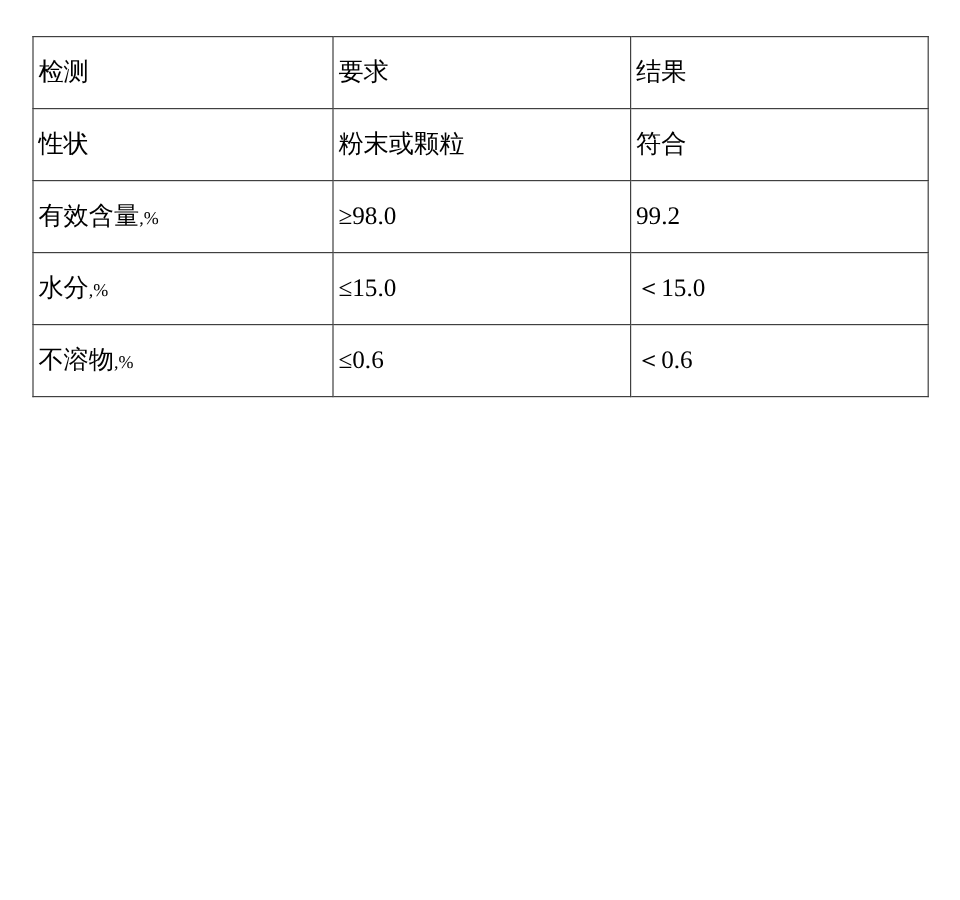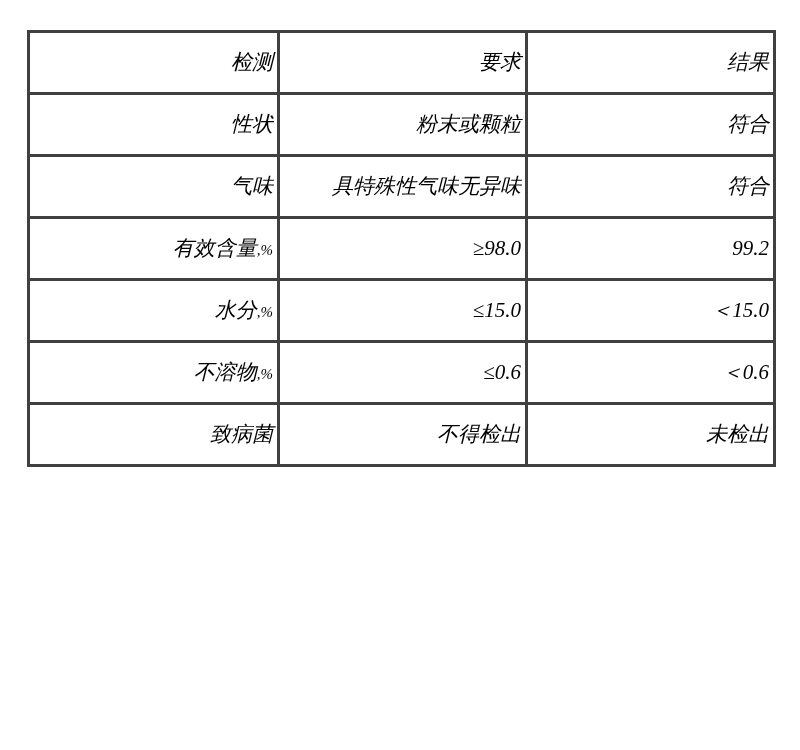--- a/index.html
+++ b/index.html
@@ -29,29 +29,28 @@
   table.spec {
     border-collapse: collapse;
     width: 746px;
     table-layout: fixed;
     background: #ffffff;
   }
   table.spec col.c1 { width: 250px; }
   table.spec col.c2 { width: 248px; }
   table.spec col.c3 { width: 248px; }
   table.spec td {
-    border: 3px solid #404040;
-    text-align: right;
+    border: 1px solid #404040;
+    text-align: left;
     vertical-align: middle;
     height: 55px;
     padding: 2px 4px;
     font-size: 21px;
     line-height: 1.25;
     font-family: "Liberation Serif", serif;
-    font-style: italic;
   }
   table.spec td.head {
     font-size: 21px;
   }
   .unit {
     font-size: 15px;
     font-family: "Liberation Serif", serif;
   }
   .cell-main {
     display: inline;
@@ -75,25 +74,20 @@
           <td class="head">结果</td>
         </tr>
 
 
         <tr>
           <td><span class="cell-main">性状</span><span class="unit"></span></td>
           <td>粉末或颗粒</td>
           <td>符合</td>
         </tr>
 
-        <tr>
-          <td><span class="cell-main">气味</span><span class="unit"></span></td>
-          <td>具特殊性气味无异味</td>
-          <td>符合</td>
-        </tr>
 
         <tr>
           <td><span class="cell-main">有效含量</span><span class="unit">,%</span></td>
           <td>≥98.0</td>
           <td>99.2</td>
         </tr>
 
         <tr>
           <td><span class="cell-main">水分</span><span class="unit">,%</span></td>
           <td>≤15.0</td>
@@ -103,22 +97,17 @@
         <tr>
           <td><span class="cell-main">不溶物</span><span class="unit">,%</span></td>
           <td>≤0.6</td>
           <td>＜0.6</td>
         </tr>
 
 
 
 
 
-        <tr>
-          <td><span class="cell-main">致病菌</span><span class="unit"></span></td>
-          <td>不得检出</td>
-          <td>未检出</td>
-        </tr>
 
       </tbody>
     </table>
   </div>
 </div>
 
 </body></html>

